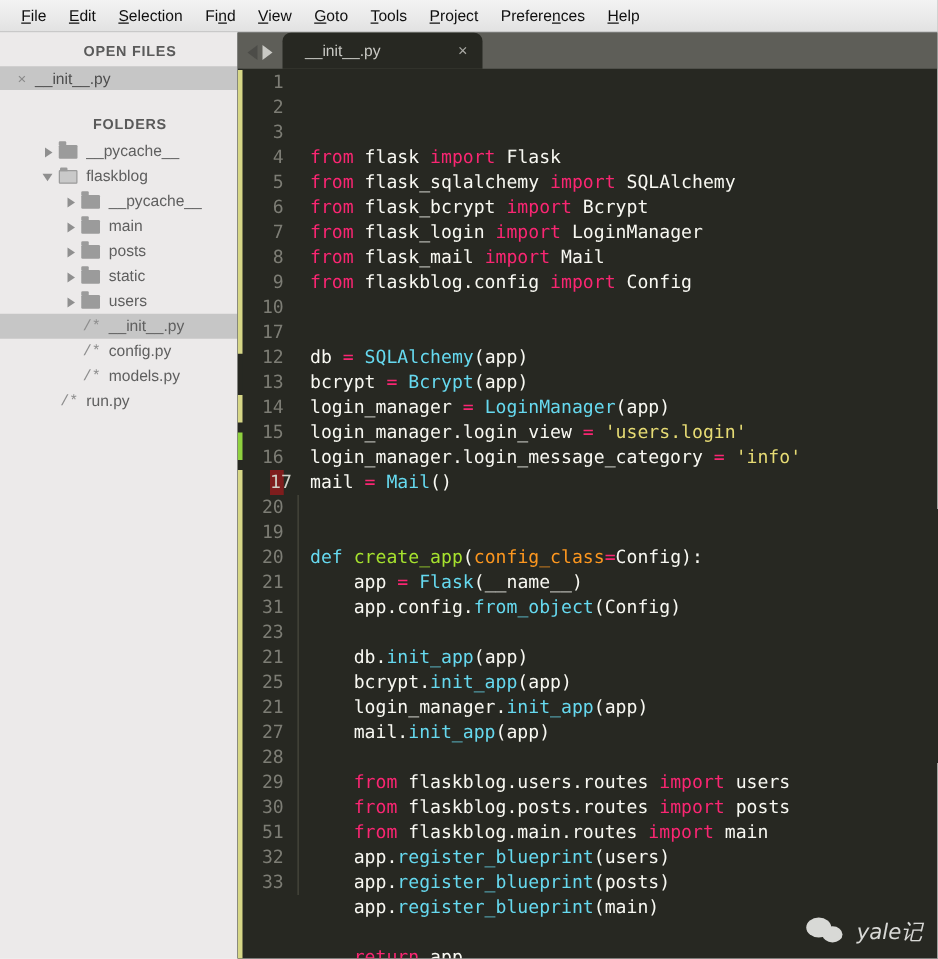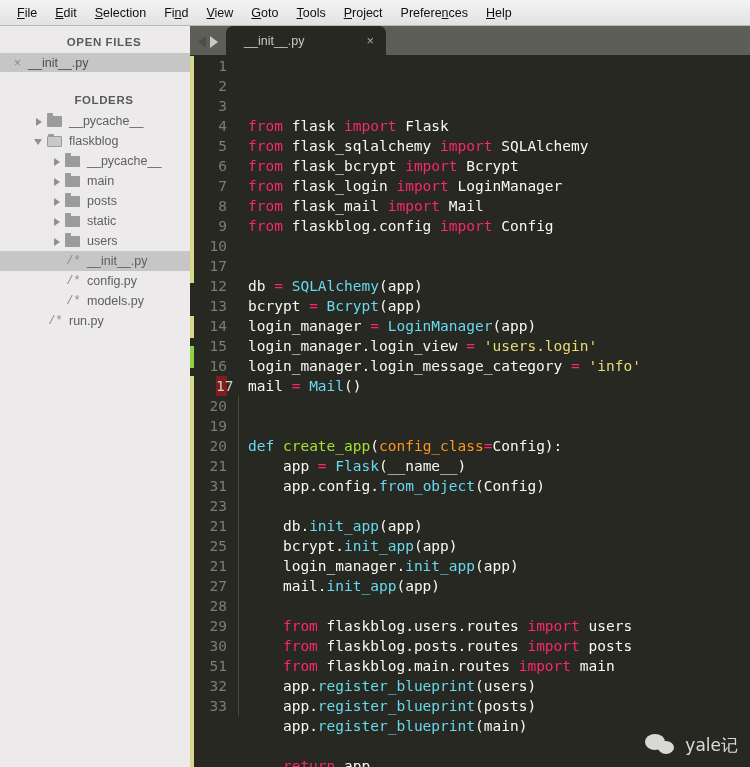--- a/index.html
+++ b/index.html
@@ -280,20 +280,21 @@
     position: absolute;
     background: #e8e8e6;
     border-radius: 50%;
   }
   #wechat-icon .b1 { width: 20px; height: 16px; left: 0;  top: 1px; }
   #wechat-icon .b2 { width: 16px; height: 13px; left: 13px; top: 8px; }
   #wm-text {
     color: #e8e8e6;
     font-size: 17px;
     font-family: "DejaVu Sans", sans-serif;
+    font-style: italic;
   }
 </style>
 </head>
 <body>
 
 <div id="menubar">
     <div class="menu-item"><span class="mn">F</span>ile</div>
     <div class="menu-item"><span class="mn">E</span>dit</div>
     <div class="menu-item"><span class="mn">S</span>election</div>
     <div class="menu-item">Fi<span class="mn">n</span>d</div>

